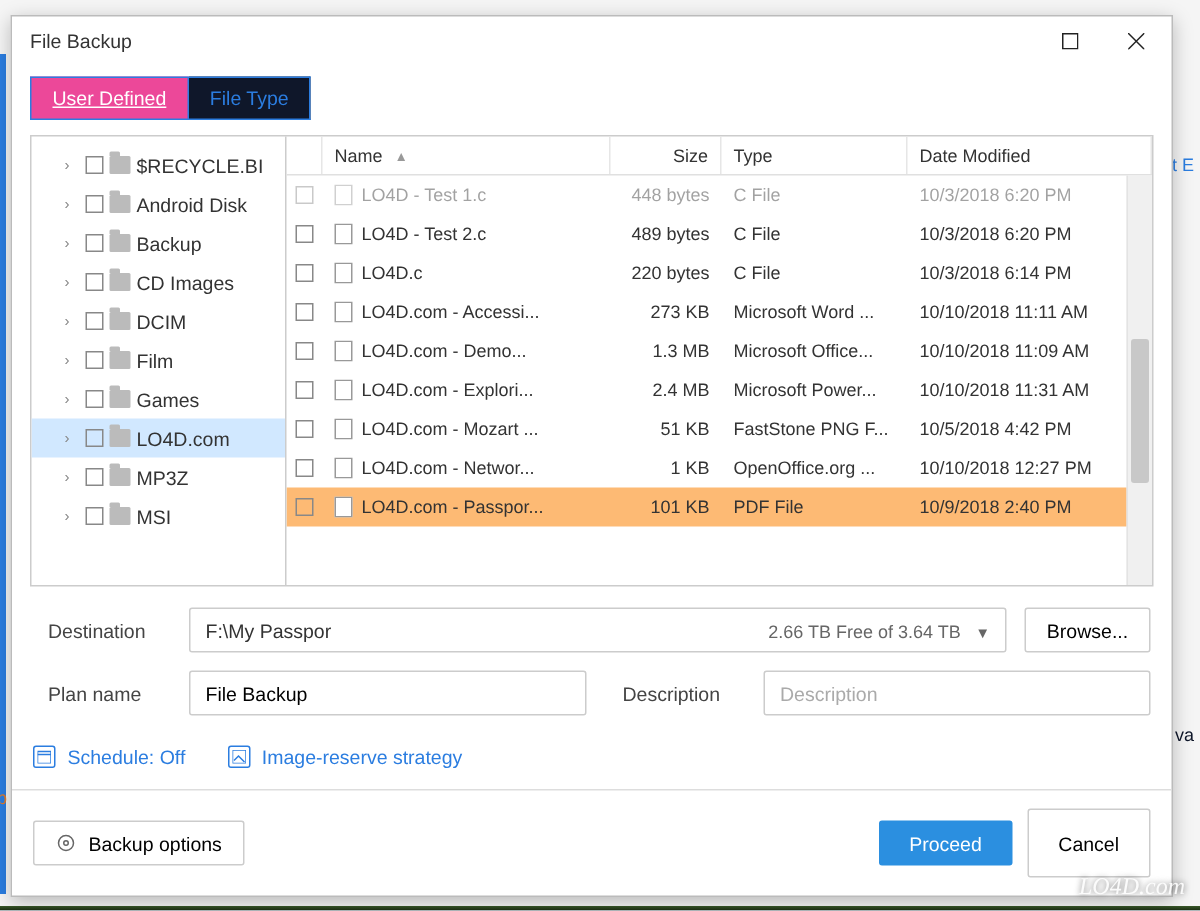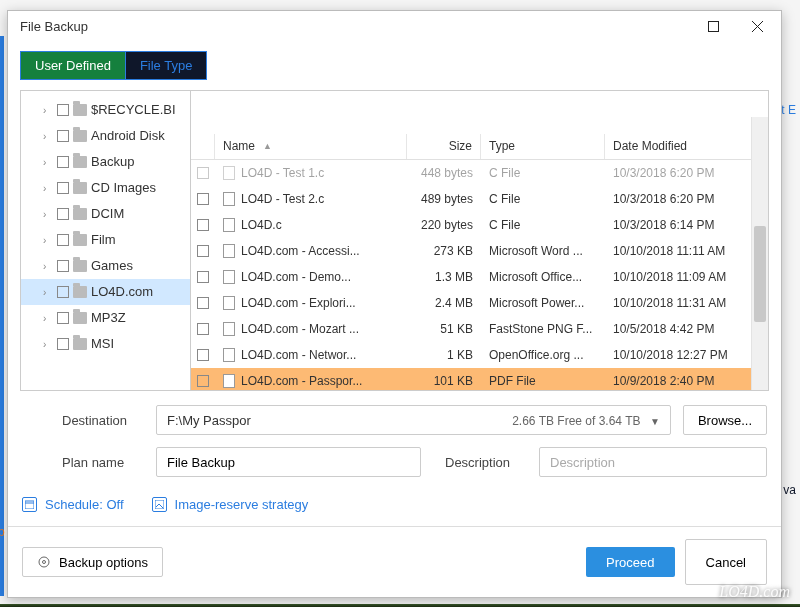--- a/index.html
+++ b/index.html
@@ -76,22 +76,23 @@
   }
   .tab {
     border: 1px solid #2b7de0;
     padding: 6px 14px;
     font-size: 13px;
     cursor: pointer;
     color: #2b7de0;
     background: #0f172a;
   }
   .tab.active {
-    background: #15803d;
+    background: #ec4899;
     color: #fff;
+    text-decoration: underline;
   }
   .tab + .tab { border-left: none; }
   .browser {
     flex: 1 1 auto;
     display: flex;
     border: 1px solid #ccc;
     margin: 0 12px;
     min-height: 0;
     position: relative;
   }
@@ -147,21 +148,20 @@
     flex-direction: column;
     overflow: hidden;
   }
   .fg-head {
     display: flex;
     height: 26px;
     border-bottom: 1px solid #e0e0e0;
     align-items: flex-start;
     font-size: 12px;
     color: #333;
-    margin-top: 43px;
   }
   .fg-head .hcol {
     padding: 0 8px;
     border-right: 1px solid #e6e6e6;
     display: flex;
     align-items: center;
     height: 100%;
     cursor: pointer;
   }
   .fg-head .sortarrow { color: #999; font-size: 9px; margin-left: 2px; }
@@ -194,21 +194,20 @@
   .c-date { flex: 1 1 auto; }
   .file-ic {
     width: 12px; height: 14px;
     border: 1px solid #999;
     background: #fff;
     flex: 0 0 12px;
     position: relative;
   }
   .form {
     padding: 14px 14px 8px 24px;
-    margin-left: 30px;
   }
   .form-row {
     display: flex;
     align-items: center;
     margin-bottom: 12px;
     gap: 12px;
   }
   .form-row .lbl {
     width: 82px;
     font-size: 13px;

